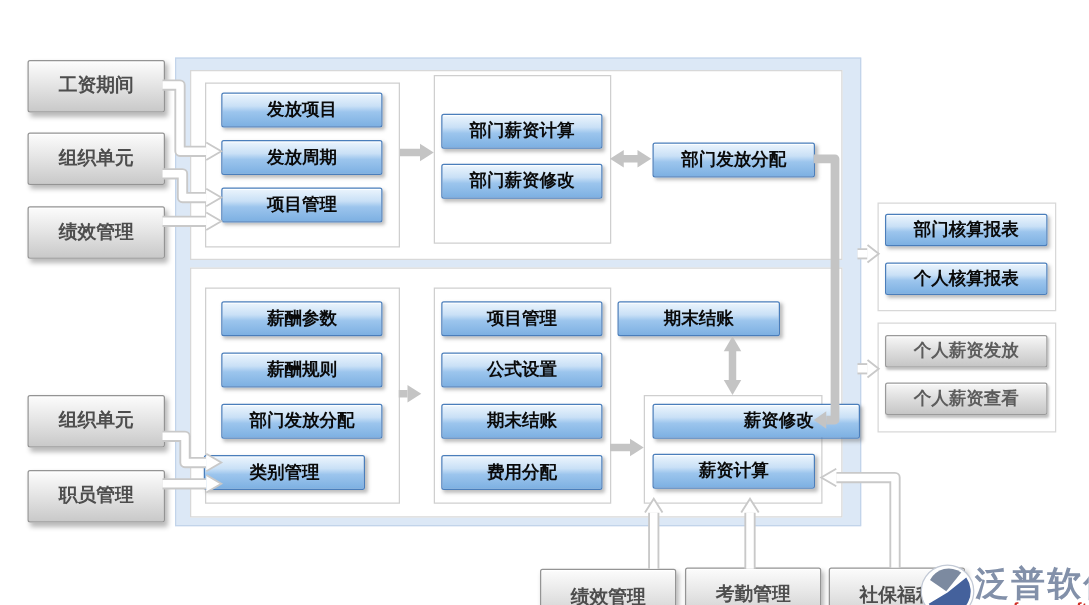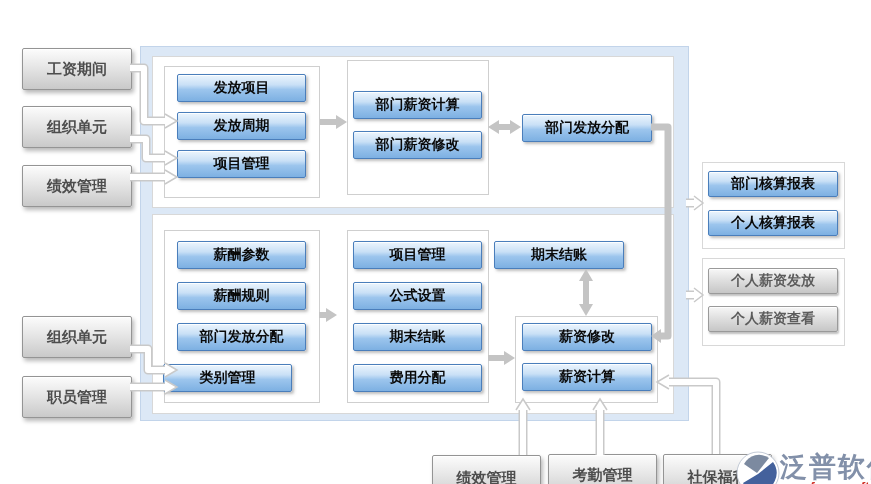--- a/index.html
+++ b/index.html
@@ -77,21 +77,21 @@
 
   <div class="node-blue" style="left:177px;top:223px;width:127px;">薪酬参数</div>
   <div class="node-blue" style="left:177px;top:264px;width:127px;">薪酬规则</div>
   <div class="node-blue" style="left:177px;top:305px;width:127px;">部门发放分配</div>
   <div class="node-blue" style="left:163px;top:346px;width:127px;">类别管理</div>
   <div class="node-blue" style="left:353px;top:223px;width:127px;">项目管理</div>
   <div class="node-blue" style="left:353px;top:264px;width:127px;">公式设置</div>
   <div class="node-blue" style="left:353px;top:305px;width:127px;">期末结账</div>
   <div class="node-blue" style="left:353px;top:346px;width:127px;">费用分配</div>
   <div class="node-blue" style="left:494px;top:223px;width:128px;">期末结账</div>
-  <div class="node-blue" style="left:522px;top:305px;width:128px;">薪资修改</div>
+  <div class="node-blue" style="left:522px;top:305px;width:128px;padding-left:36px;">薪资修改</div>
   <div class="node-blue" style="left:522px;top:345px;width:128px;">薪资计算</div>
 
   <div class="node-blue" style="left:708px;top:153px;width:128px;height:24px;line-height:23px;text-align:center;">部门核算报表</div>
   <div class="node-blue" style="left:708px;top:192px;width:128px;height:24px;line-height:23px;">个人核算报表</div>
   <div class="node-gray-sm" style="left:708px;top:250px;width:128px;">个人薪资发放</div>
   <div class="node-gray-sm" style="left:708px;top:288px;width:128px;">个人薪资查看</div>
 
   <div class="node-gray" style="left:432px;top:437px;width:107px;height:43px;line-height:43px;">绩效管理</div>
   <div class="node-gray" style="left:548px;top:436px;width:107px;height:43px;line-height:43px;font-family:Liberation Mono, monospace;">考勤管理</div>
   <div class="node-gray" style="left:663px;top:436px;width:107px;height:44px;line-height:44px;">社保福利</div>

